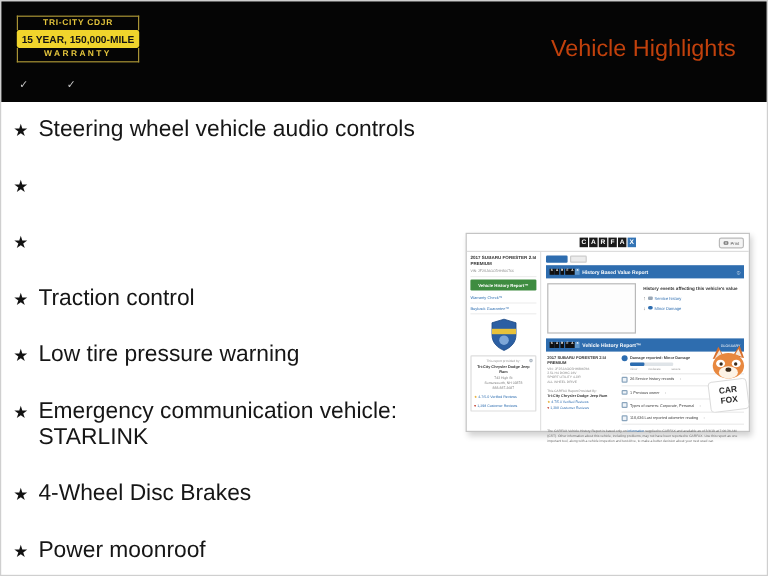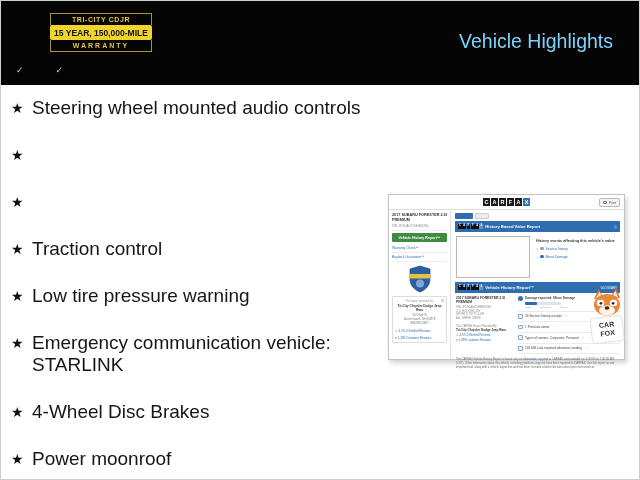--- a/index.html
+++ b/index.html
@@ -4,30 +4,30 @@
 <style>
   * { margin:0; padding:0; box-sizing:border-box; }
   html,body { background:#ffffff; }
   body { font-family:"Liberation Sans", sans-serif; }
 
   .page { position:relative; width:640px; height:480px; background:#fff;
           border:1px solid #cfcfcf; overflow:hidden; }
 
   
   .hdr { position:absolute; left:0; top:0; width:100%; height:84px; background:#050505; }
-  .badge { position:absolute; left:13px; top:12px; width:102px; text-align:center;margin-left:36px; }
+  .badge { position:absolute; left:13px; top:12px; width:102px; text-align:center; }
   .badge-top { border:1px solid #a89335; border-bottom:none; color:#e5c63d;
                font-size:7px; font-weight:bold; letter-spacing:.6px; padding:2px 0; }
   .badge-mid { background:#f0d42c; color:#141414; font-size:8.5px; font-weight:bold;
                padding:2.5px 1px; border-radius:2px; white-space:nowrap; }
   .badge-bot { border:1px solid #a89335; border-top:none; color:#e5c63d;
                font-size:7px; font-weight:bold; letter-spacing:2px; padding:2px 0; }
   .hdr-checks { position:absolute; left:15px; top:64px; color:#c9c9c9; font-size:9px; }
   .hdr-checks span { margin-right:32px; }
-  .hdr-title { position:absolute; right:26px; top:29px; color:#7dd3fc; font-size:19.5px; }
+  .hdr-title { position:absolute; right:26px; top:29px; color:#c2410c; font-size:19.5px; }
 
   
   .highlights { position:absolute; left:10px; top:96px; width:360px; list-style:none; }
   .highlights li { display:flex; margin-bottom:25px; font-size:19px; line-height:22px; color:#161616; }
   .highlights .bullet { flex:none; width:21px; font-size:14px; line-height:22px; color:#111; }
 
   
   .cfx { position:absolute; left:387px; top:193px; width:237px; height:166px;
          background:#fff; border:1px solid #c4c4c4; box-shadow:2px 3px 5px rgba(0,0,0,.18);
          font-size:3px; color:#444; }
@@ -128,21 +128,21 @@
     </div>
     <div class="hdr-checks">
       <span>✓</span><span>✓</span>
     </div>
     <div class="hdr-title">Vehicle Highlights</div>
   </div>
 
   <ul class="highlights">
     <li>
         <span class="bullet">★</span>
-        <span>Steering wheel mounted audio controls</span>
+        <span>Steering wheel vehicle audio controls</span>
       </li>
     <li>
         <span class="bullet">★</span>
       </li>
     <li>
         <span class="bullet">★</span>
       </li>
     <li>
         <span class="bullet">★</span>
         <span>Traction control</span>

